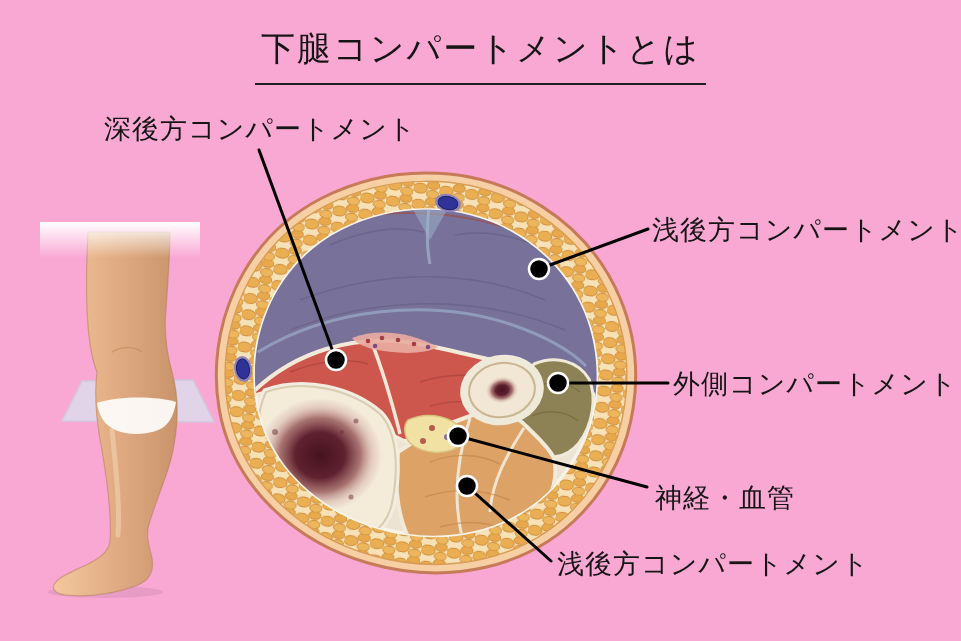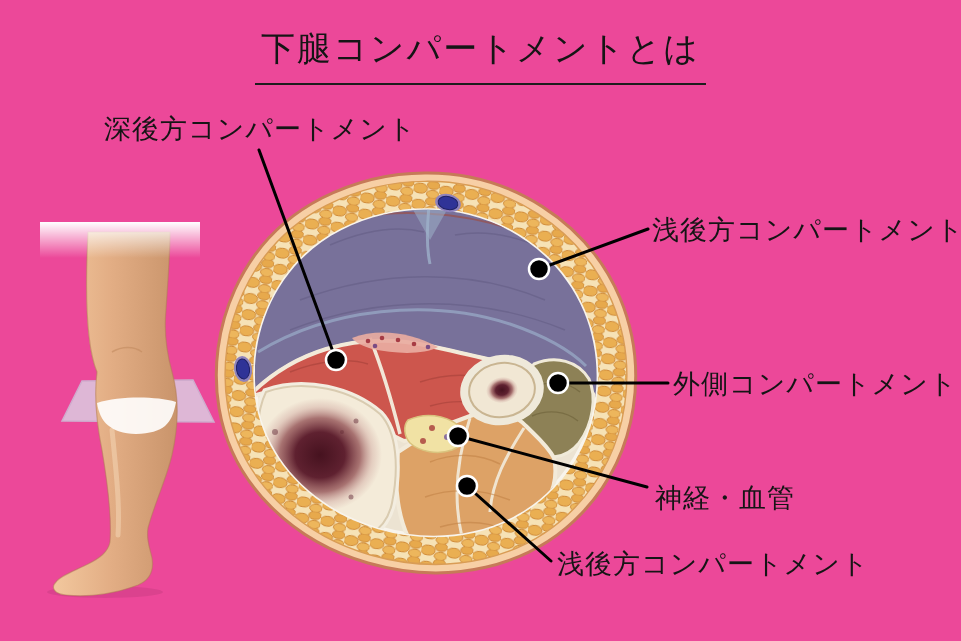--- a/index.html
+++ b/index.html
@@ -1,17 +1,17 @@
 <!DOCTYPE html>
 <html><head>
 <meta charset="utf-8">
 <style>
   html,body{margin:0;padding:0;background:#ffffff;}
   .canvas{
-    position:relative;width:961px;height:641px;background:#ec4899;overflow:hidden;
+    position:relative;width:961px;height:641px;background:#f9a8d4;overflow:hidden;
     font-family:"DejaVu Sans","Liberation Sans",sans-serif;color:#151515;
   }
   .fig{position:absolute;left:0;top:0;}
   .title-wrap{position:absolute;top:26px;left:0;right:0;text-align:center;}
   .title{
     display:inline-block;font-size:34px;font-weight:500;letter-spacing:2px;
     padding:0 6px 11px 6px;border-bottom:2px solid #1d1d1d;white-space:nowrap;
   }
   .lbl{position:absolute;font-size:27px;white-space:nowrap;letter-spacing:1px;}
   .lbl-deep{left:104px;top:111px;}

